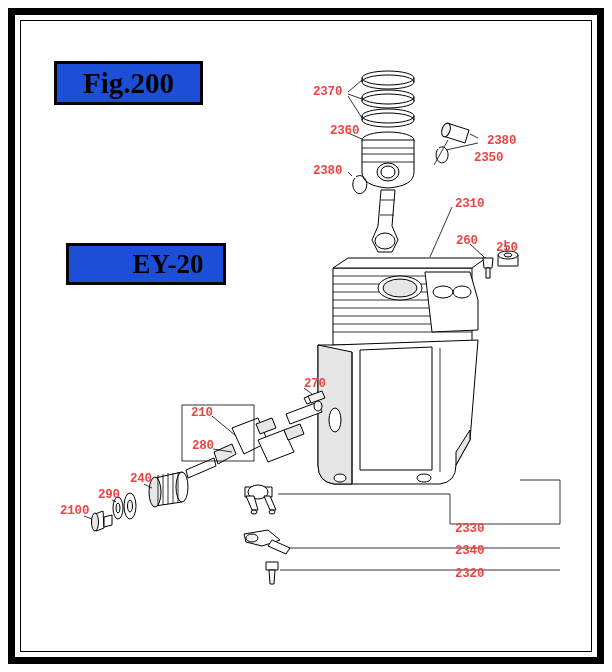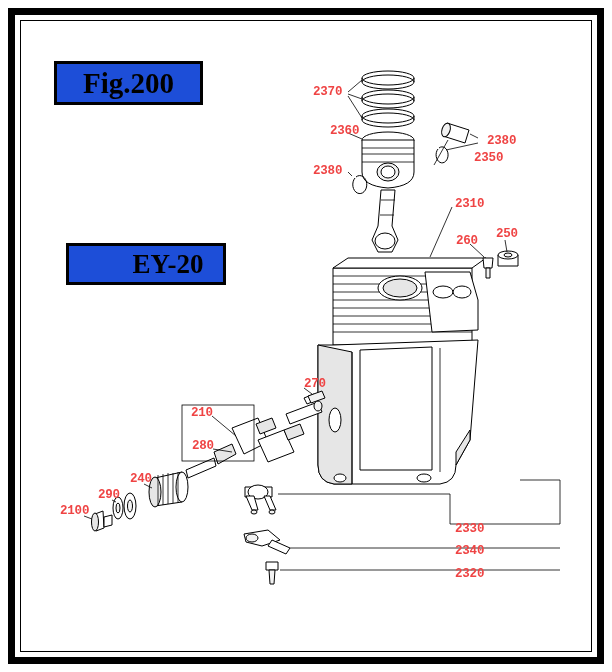--- a/index.html
+++ b/index.html
@@ -298,21 +298,21 @@
     <span>EY-20</span>
   </div>
 
   <div class="plabel" style="left:313px; top:85px;">2370</div>
   <div class="plabel" style="left:330px; top:124px;">2360</div>
   <div class="plabel" style="left:313px; top:164px;">2380</div>
   <div class="plabel" style="left:487px; top:134px;">2380</div>
   <div class="plabel" style="left:438px; top:151px;margin-left:36px;">2350</div>
   <div class="plabel" style="left:455px; top:197px;">2310</div>
   <div class="plabel" style="left:456px; top:234px;">260</div>
-  <div class="plabel" style="left:496px; top:227px;">250</div>
+  <div class="plabel" style="left:496px; top:241px;">250</div>
   <div class="plabel" style="left:288px; top:377px;margin-left:16px;">270</div>
   <div class="plabel" style="left:191px; top:406px;">210</div>
   <div class="plabel" style="left:192px; top:439px;">280</div>
   <div class="plabel" style="left:130px; top:472px;">240</div>
   <div class="plabel" style="left:98px;  top:488px;">290</div>
   <div class="plabel" style="left:60px;  top:504px;">2100</div>
   <div class="plabel" style="left:455px; top:522px;">2330</div>
   <div class="plabel" style="left:455px; top:544px;">2340</div>
   <div class="plabel" style="left:455px; top:567px;">2320</div>
 

